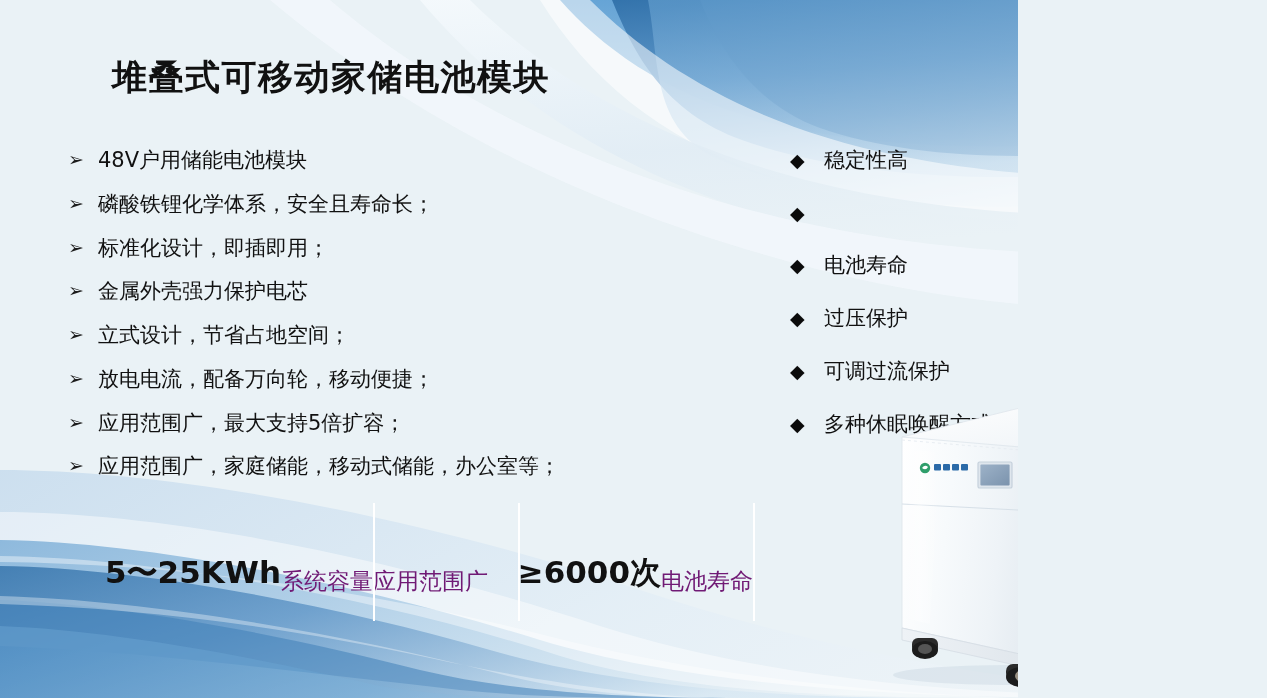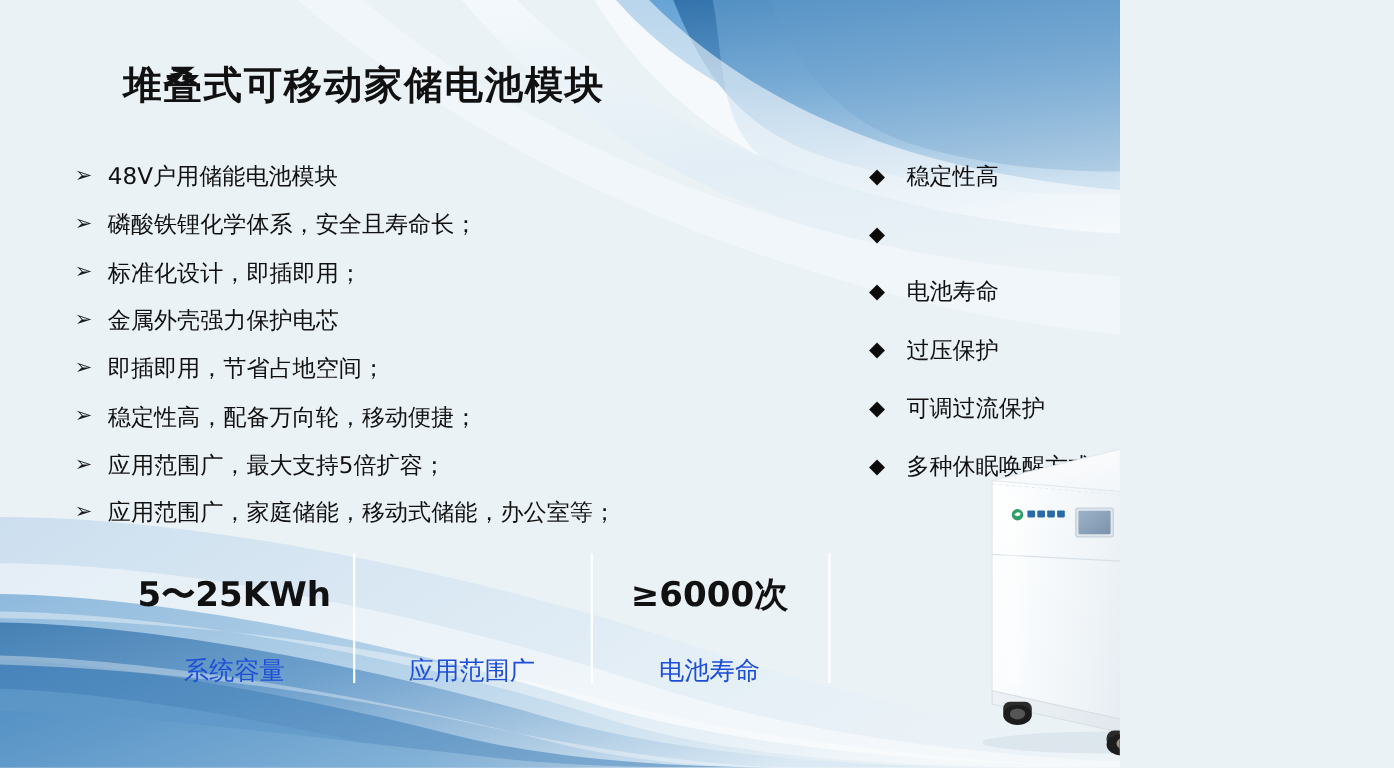--- a/index.html
+++ b/index.html
@@ -62,40 +62,40 @@
   .li-text{flex:1 1 auto;white-space:nowrap;}
 
   
   .stats{
     position:absolute;left:105px;top:505px;
     width:648px;height:120px;
     display:flex;
   }
   .stat{
     flex:1 1 0;
-    display:flex;flex-direction:column;align-items:center;
-    justify-content:flex-end;
+    display:flex;flex-direction:row;align-items:center;
+    justify-content:flex-start;
     position:relative;
   }
   .stat + .stat::before{
     content:"";position:absolute;left:0;top:-2px;
     width:2px;height:118px;background:#ffffff;
   }
   .stats::after{
     content:"";position:absolute;right:-2px;top:-2px;
     width:2px;height:118px;background:#ffffff;
   }
   .stat-value{
     font-size:31px;font-weight:700;color:#111;
     margin-top:16px;letter-spacing:0px;
     font-family:"DejaVu Sans","Liberation Sans",sans-serif;
     white-space:nowrap;
   }
   .stat-label{
-    font-size:23px;color:#1d4ed8;margin-top:32px;
+    font-size:23px;color:#701a75;margin-top:32px;
     font-family:Liberation Sans, sans-serif;
     white-space:nowrap;
   }
 
   
   .product{
     position:absolute;left:878px;top:392px;
     width:268px;height:300px;
   }
 </style>
@@ -216,25 +216,25 @@
     <div class="li">
       <span class="bullet-arrow">➢</span>
       <span class="li-text">标准化设计，即插即用；</span>
     </div>
     <div class="li">
       <span class="bullet-arrow">➢</span>
       <span class="li-text">金属外壳强力保护电芯</span>
     </div>
     <div class="li">
       <span class="bullet-arrow">➢</span>
-      <span class="li-text">即插即用，节省占地空间；</span>
-    </div>
-    <div class="li">
-      <span class="bullet-arrow">➢</span>
-      <span class="li-text">稳定性高，配备万向轮，移动便捷；</span>
+      <span class="li-text">立式设计，节省占地空间；</span>
+    </div>
+    <div class="li">
+      <span class="bullet-arrow">➢</span>
+      <span class="li-text">放电电流，配备万向轮，移动便捷；</span>
     </div>
     <div class="li">
       <span class="bullet-arrow">➢</span>
       <span class="li-text">应用范围广，最大支持5倍扩容；</span>
     </div>
     <div class="li">
       <span class="bullet-arrow">➢</span>
       <span class="li-text">应用范围广，家庭储能，移动式储能，办公室等；</span>
     </div>
   </div>

